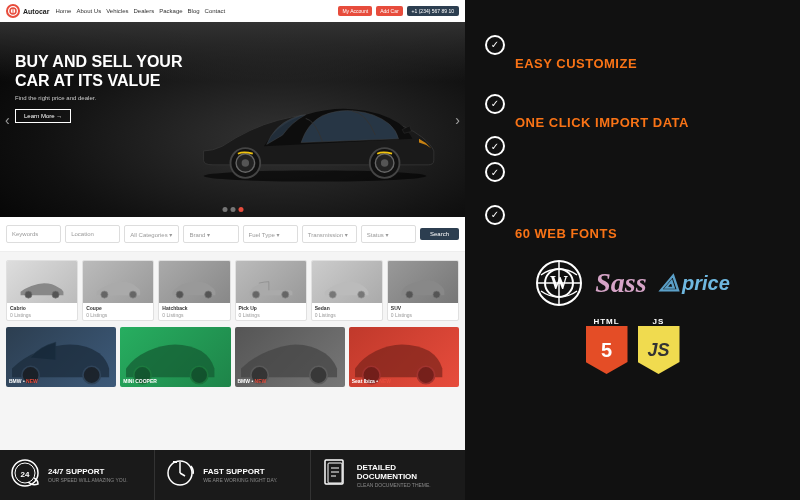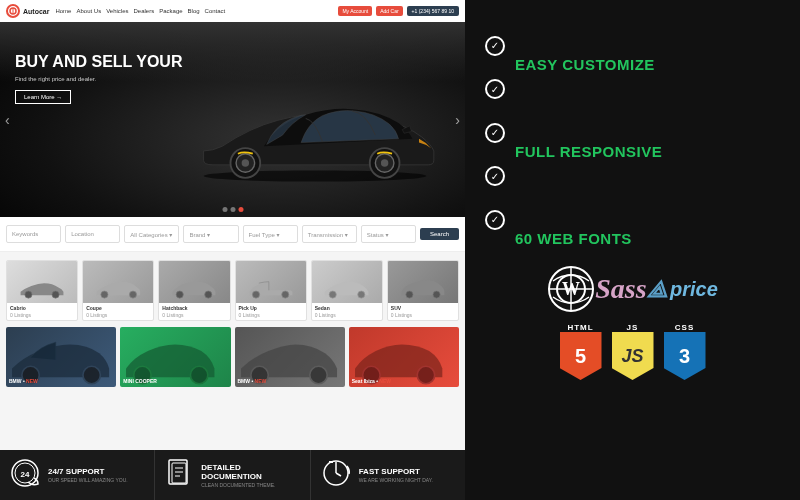--- a/index.html
+++ b/index.html
@@ -299,39 +299,39 @@
       border: 2px solid #fff;
       border-radius: 50%;
       display: flex;
       align-items: center;
       justify-content: center;
       color: #fff;
       font-size: 10px;
       flex-shrink: 0;
     }
     .feature-label {
-      color: #22c55e;
-      font-size: 15px;
+      color: #f97316;
+      font-size: 13px;
       font-weight: bold;
       letter-spacing: 0.5px;
       text-transform: uppercase;
       margin-top: 38px;
     }
 
     
     .tech-section {
       display: flex;
       flex-direction: column;
       align-items: center;
       gap: 6px;
     }
     .tech-row-1 {
       display: flex;
       align-items: center;
-      gap: 0;
+      gap: 12px;
       margin-bottom: 4px;
     }
     .wp-logo {
       width: 48px;
       height: 48px;
     }
     .sass-text {
       font-family: Georgia, serif;
       font-size: 28px;
       color: #d6a4c7;
@@ -474,20 +474,21 @@
         <path d="M130 50 Q140 52 148 75" fill="none" stroke="#333" stroke-width="1"></path>
         <path d="M180 42 Q195 44 205 68" fill="none" stroke="#333" stroke-width="1"></path>
 
         <path d="M234 62 L242 58 L244 64 L236 66 Z" fill="#111" stroke="#333" stroke-width="0.5"></path>
       </svg>
     </div>
 
     <div class="hero-text">
       <h1>
         <span>Buy And Sell Your</span><br>
+        <span>Car At Its Value</span>
       </h1>
       <p>Find the right price and dealer.</p>
       <div class="hero-btn">Learn More →</div>
     </div>
 
     <div class="hero-arrow-left">‹</div>
     <div class="hero-arrow-right">›</div>
 
     <div class="hero-dots">
       <div class="hero-dot"></div>
@@ -625,66 +626,66 @@
           <path d="M24 20 Q28 22 28 26 Q22 28 18 24" fill="none" stroke="#fff" stroke-width="1.5"></path>
         </svg>
       </div>
       <div class="footer-text">
         <h4>24/7 SUPPORT</h4>
         <p>OUR SPEED WILL AMAZING YOU.</p>
       </div>
     </div>
     <div class="footer-item">
       <div class="footer-icon">
-        <svg width="28" height="30" viewBox="0 0 28 30" xmlns="http://www.w3.org/2000/svg">
-          <rect x="4" y="2" width="18" height="24" rx="1" fill="none" stroke="#fff" stroke-width="1.5"></rect>
-          <rect x="7" y="5" width="14" height="20" rx="1" fill="none" stroke="#fff" stroke-width="1"></rect>
-          <line x1="10" y1="10" x2="18" y2="10" stroke="#fff" stroke-width="1"></line>
-          <line x1="10" y1="14" x2="18" y2="14" stroke="#fff" stroke-width="1"></line>
-          <line x1="10" y1="18" x2="15" y2="18" stroke="#fff" stroke-width="1"></line>
-        </svg>
-      </div>
-      <div class="footer-text">
-        <h4>DETAILED DOCUMENTION</h4>
-        <p>CLEAN DOCUMENTED THEME.</p>
-      </div>
-    </div>
-    <div class="footer-item">
-      <div class="footer-icon">
         <svg width="30" height="30" viewBox="0 0 30 30" xmlns="http://www.w3.org/2000/svg">
           <circle cx="15" cy="15" r="12" fill="none" stroke="#fff" stroke-width="1.5"></circle>
           <line x1="15" y1="7" x2="15" y2="4" stroke="#fff" stroke-width="1.5"></line>
           <line x1="15" y1="7" x2="15" y2="15" stroke="#fff" stroke-width="1.5"></line>
           <line x1="15" y1="15" x2="20" y2="18" stroke="#fff" stroke-width="1.5"></line>
           <line x1="8" y1="4" x2="12" y2="4" stroke="#fff" stroke-width="2"></line>
           <path d="M26 8 Q29 12 28 16" fill="none" stroke="#fff" stroke-width="1.5"></path>
         </svg>
       </div>
       <div class="footer-text">
         <h4>FAST SUPPORT</h4>
         <p>WE ARE WORKING NIGHT DAY.</p>
       </div>
     </div>
+    <div class="footer-item">
+      <div class="footer-icon">
+        <svg width="28" height="30" viewBox="0 0 28 30" xmlns="http://www.w3.org/2000/svg">
+          <rect x="4" y="2" width="18" height="24" rx="1" fill="none" stroke="#fff" stroke-width="1.5"></rect>
+          <rect x="7" y="5" width="14" height="20" rx="1" fill="none" stroke="#fff" stroke-width="1"></rect>
+          <line x1="10" y1="10" x2="18" y2="10" stroke="#fff" stroke-width="1"></line>
+          <line x1="10" y1="14" x2="18" y2="14" stroke="#fff" stroke-width="1"></line>
+          <line x1="10" y1="18" x2="15" y2="18" stroke="#fff" stroke-width="1"></line>
+        </svg>
+      </div>
+      <div class="footer-text">
+        <h4>DETAILED DOCUMENTION</h4>
+        <p>CLEAN DOCUMENTED THEME.</p>
+      </div>
+    </div>
   </div>
 
 </div>
 
 <div class="right-panel">
 
   <div class="feature-list">
     <div class="feature-item">
       <div class="feature-check">✓</div>
       <span class="feature-label">EASY CUSTOMIZE</span>
     </div>
     <div class="feature-item">
       <div class="feature-check">✓</div>
+      <span class="feature-label">ONE CLICK IMPORT DATA</span>
     </div>
     <div class="feature-item">
       <div class="feature-check">✓</div>
-      <span class="feature-label">FULL RESPONSIVE</span>
     </div>
     <div class="feature-item">
       <div class="feature-check">✓</div>
     </div>
     <div class="feature-item">
       <div class="feature-check">✓</div>
       <span class="feature-label">60 WEB FONTS</span>
     </div>
   </div>
 
@@ -715,22 +716,16 @@
         <div class="shield shield-html">
           <span>5</span>
         </div>
       </div>
       <div class="badge-html5">
         <div class="badge-label">JS</div>
         <div class="shield shield-js">
           <span style="font-size:18px;font-style:italic;font-weight:900;color:#333;">JS</span>
         </div>
       </div>
-      <div class="badge-html5">
-        <div class="badge-label">CSS</div>
-        <div class="shield shield-css">
-          <span>3</span>
-        </div>
-      </div>
     </div>
   </div>
 
 </div>
 
 </body></html>

